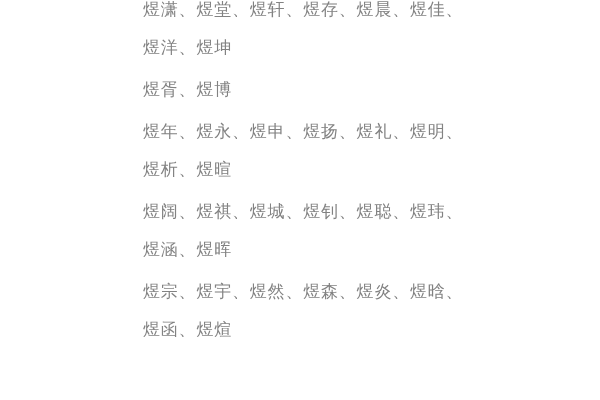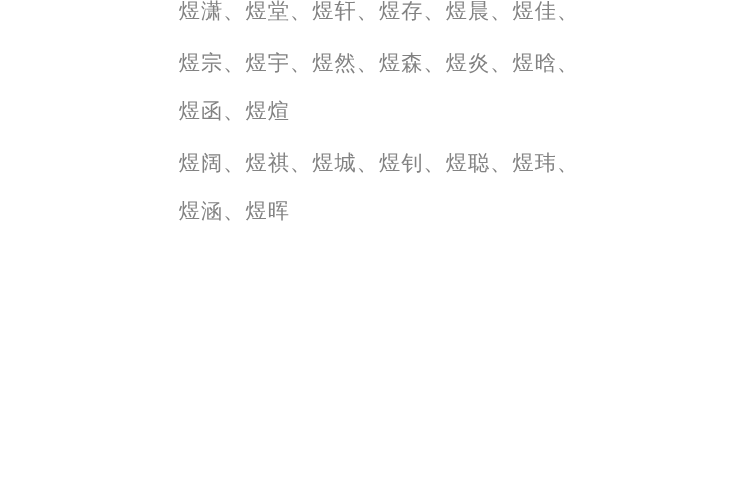--- a/index.html
+++ b/index.html
@@ -28,29 +28,35 @@
     font-weight: 400;
   }
 </style>
 </head>
 <body>
 
 <div class="content-area">
 
   <div class="name-group">
     <div class="name-line">煜潇、煜堂、煜轩、煜存、煜晨、煜佳、</div>
+    <div class="name-line">煜洋、煜坤</div>
   </div>
 
   <div class="name-group">
+    <div class="name-line">煜胥、煜博</div>
   </div>
 
-
   <div class="name-group">
-    <div class="name-line">煜宗、煜宇、煜然、煜森、煜炎、煜晗、</div>
-    <div class="name-line">煜函、煜煊</div>
+    <div class="name-line">煜年、煜永、煜申、煜扬、煜礼、煜明、</div>
+    <div class="name-line">煜析、煜暄</div>
   </div>
 
   <div class="name-group">
     <div class="name-line">煜阔、煜祺、煜城、煜钊、煜聪、煜玮、</div>
     <div class="name-line">煜涵、煜晖</div>
   </div>
 
+  <div class="name-group">
+    <div class="name-line">煜宗、煜宇、煜然、煜森、煜炎、煜晗、</div>
+    <div class="name-line">煜函、煜煊</div>
+  </div>
+
 </div>
 
 </body></html>

